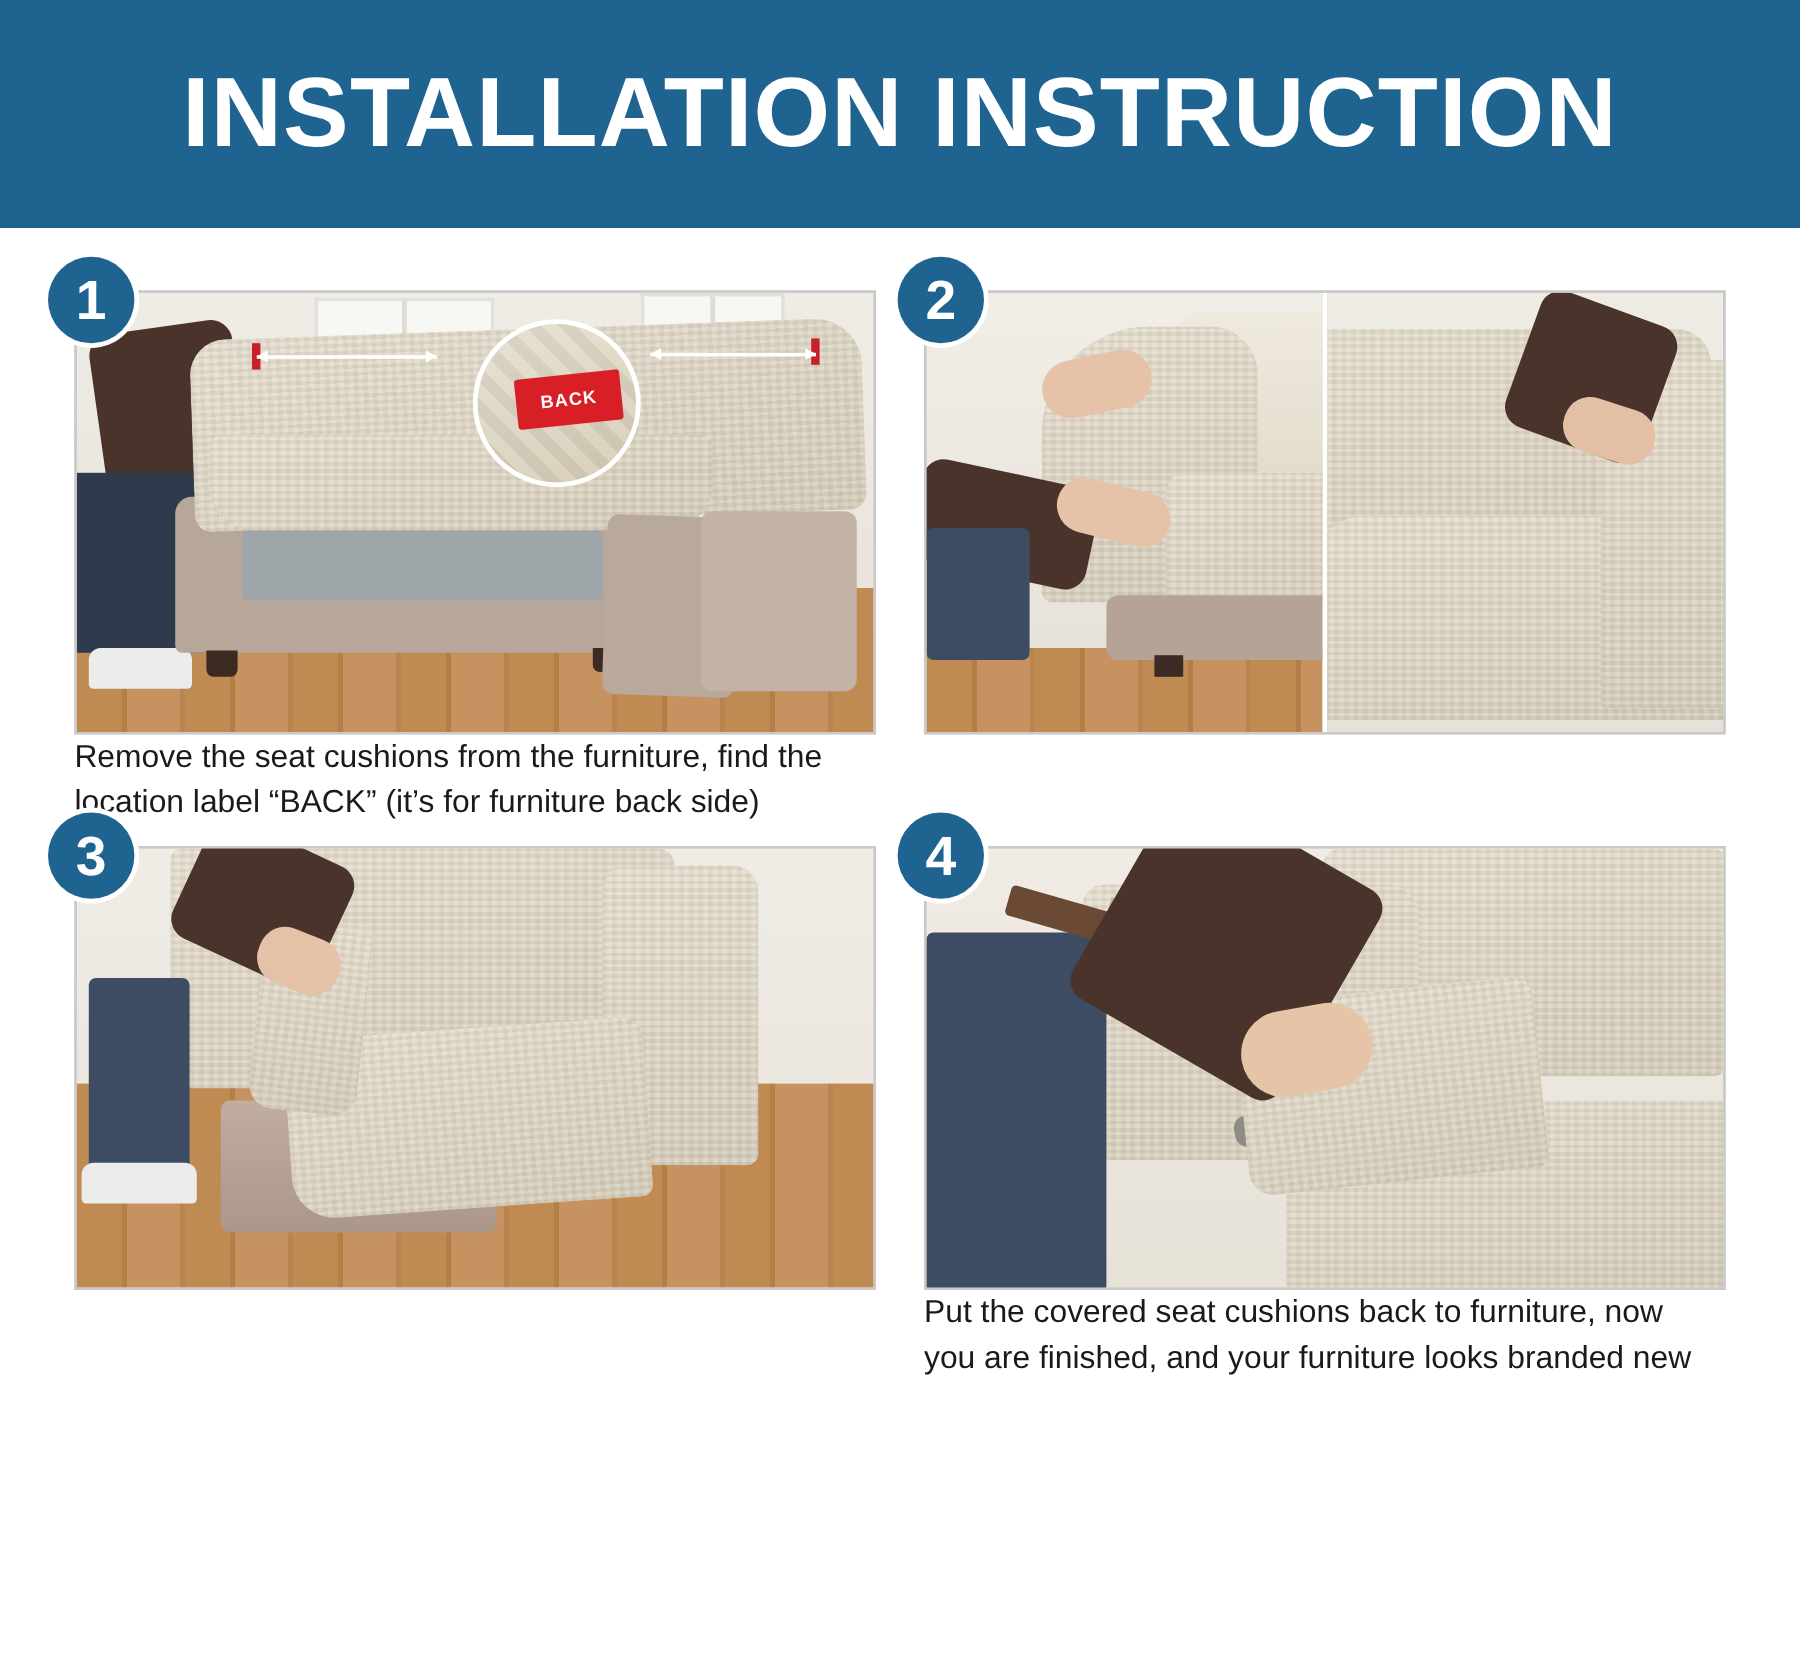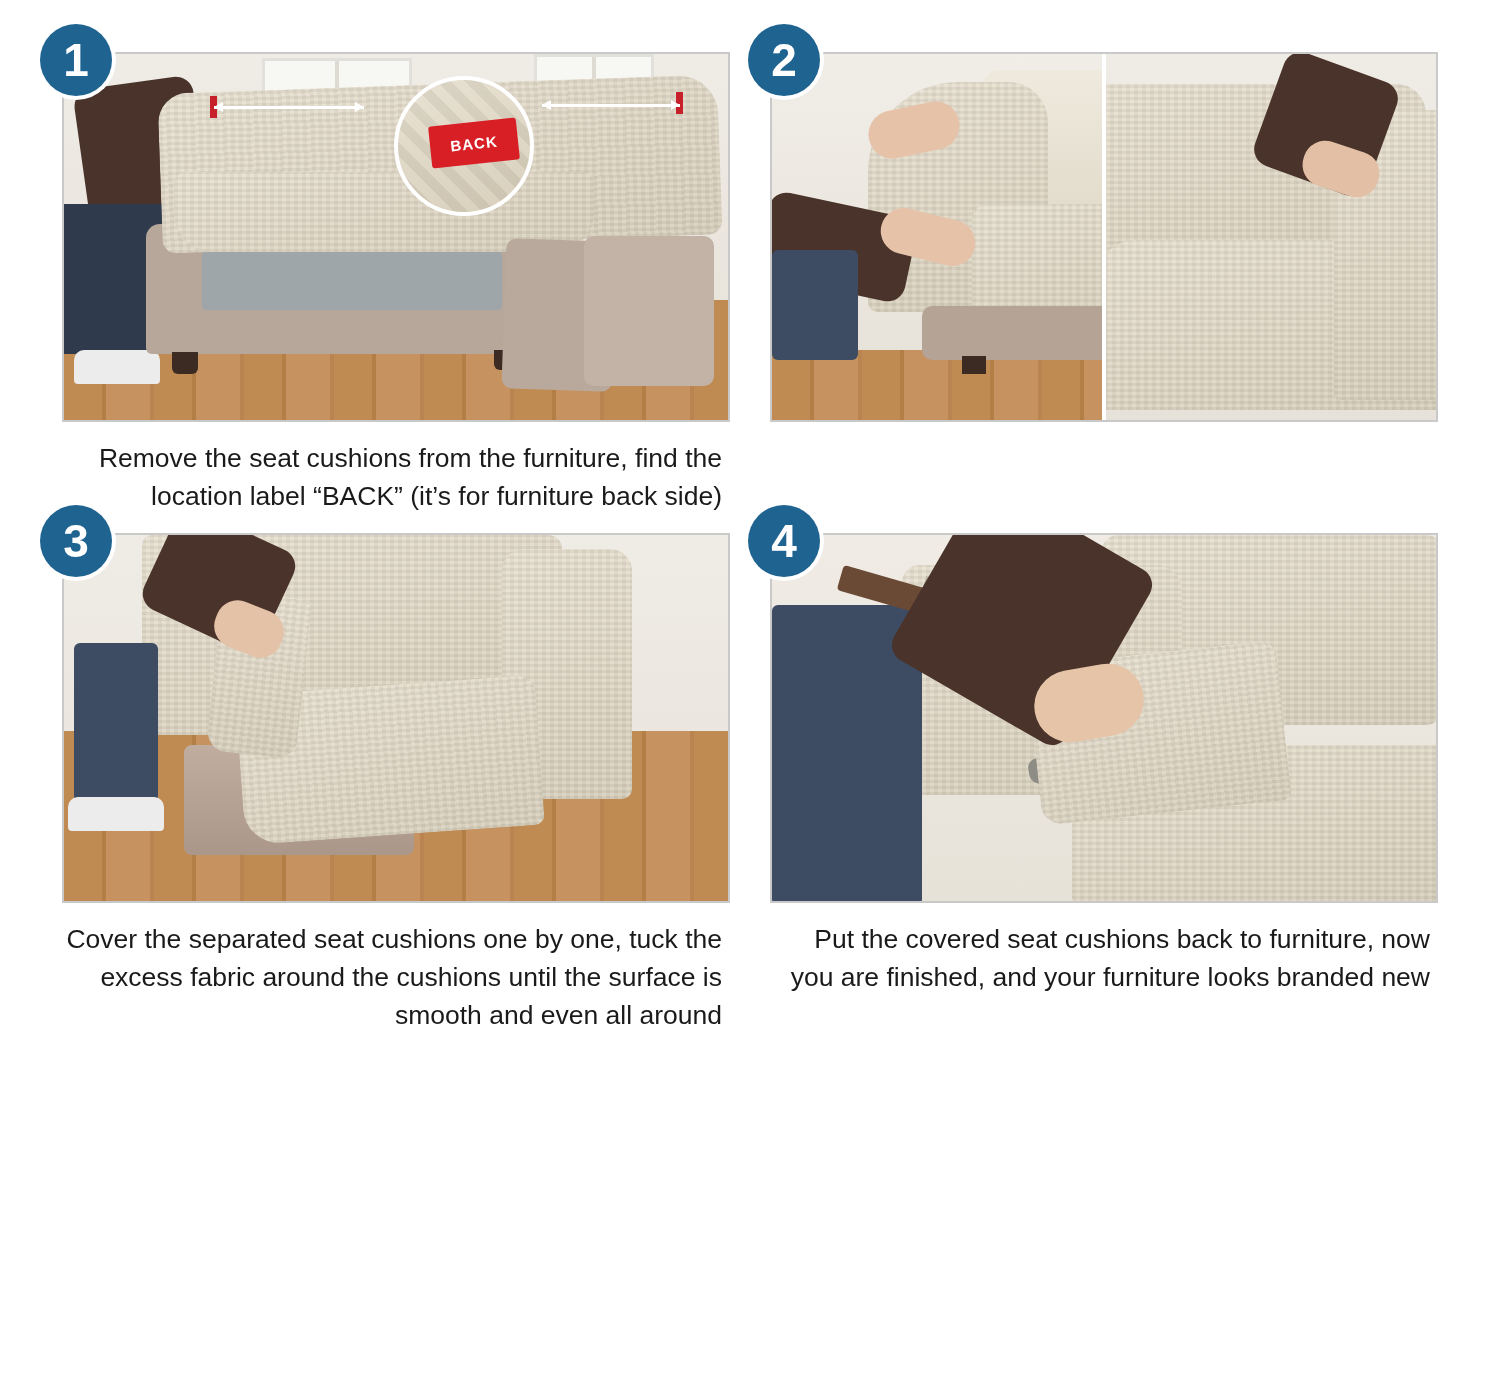--- a/index.html
+++ b/index.html
@@ -62,26 +62,25 @@
     color: #ffffff;
     font-size: 46px;
     font-weight: bold;
     display: flex;
     align-items: center;
     justify-content: center;
     z-index: 5;
     box-shadow: 0 0 0 4px #ffffff;
   }
   .caption {
-    margin-top: 18px;
+    margin-top: 0;
     font-size: 26.5px;
     line-height: 1.42;
     color: #1a1a1a;
     padding-right: 8px;
-    text-align: right;
   }
 
   
   .scene { position:absolute; inset:0; }
 
   
   .wall { position:absolute; inset:0; background:linear-gradient(#f2efe9,#e7e2da); }
   .floor-wood {
     position:absolute; left:0; right:0; bottom:0;
     background: repeating-linear-gradient(90deg,#c08b52 0 38px,#b37f46 38px 42px,#c69260 42px 86px,#ba8450 86px 90px);
@@ -199,20 +198,23 @@
   .s4-cush { left:262px; top:118px; width:250px; height:160px; border-radius:30px 16px 10px 20px; transform:rotate(-6deg); }
   .s4-back { left:330px; top:0px; width:340px; height:190px; border-radius:16px; }
   .s4-sofaseat { left:300px; top:210px; width:380px; height:160px; border-radius:24px 16px 8px 8px; }
   .s4-gap { position:absolute; left:256px; top:214px; width:120px; height:26px; background:#8d8c85; border-radius:10px; transform:rotate(-10deg); }
 </style>
 </head>
 <body>
 
 <div class="page">
 
+  <div class="header">
+    <div class="header-title">INSTALLATION INSTRUCTION</div>
+  </div>
 
   <div class="steps">
 
     <div class="step">
       <div class="badge">1</div>
       <div class="photo">
         <div class="scene">
           <div class="wall s1-wall"></div>
           <div class="window s1-window"></div>
           <div class="window s1-window2"></div>
@@ -289,21 +291,20 @@
           <div class="cover s3-sofa-arm"></div>
           <div class="jeans s3-jeans"></div>
           <div class="shoe s3-shoe"></div>
           <div class="s3-cushion" style="position:absolute"></div>
           <div class="cover s3-cushion-cover"></div>
           <div class="cover s3-fabric-drop"></div>
           <div class="arm-brown s3-brown-arm"></div>
           <div class="s3-hand"></div>
         </div>
       </div>
-      <div class="caption">Cover the separated seat cushions one by one, tuck the excess fabric around the cushions until the surface is smooth and even all around</div>
     </div>
 
     <div class="step">
       <div class="badge">4</div>
       <div class="photo">
         <div class="scene">
           <div class="wall s4-wall"></div>
           <div class="cover s4-back"></div>
           <div class="cover s4-seat"></div>
           <div class="cover s4-sofaseat"></div>

